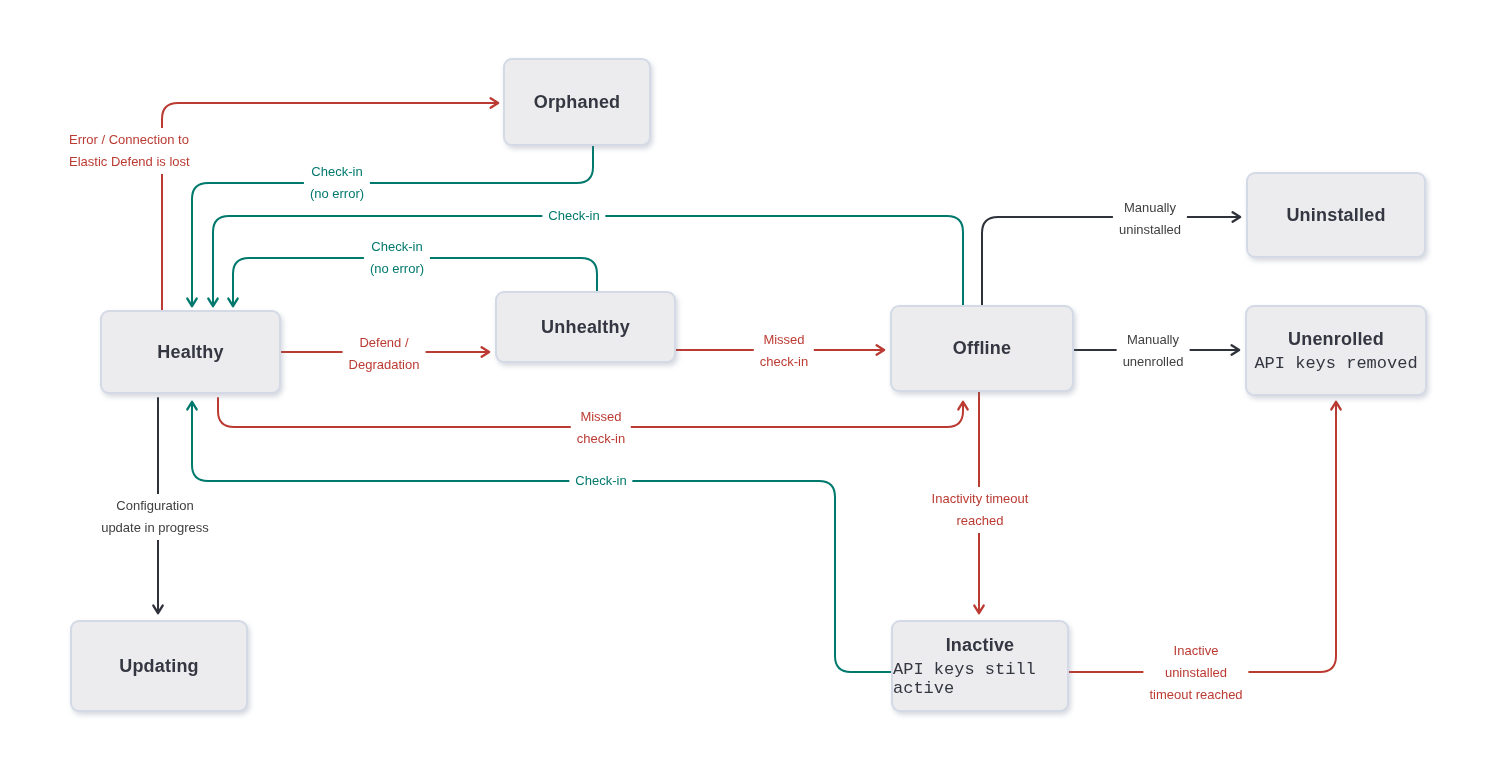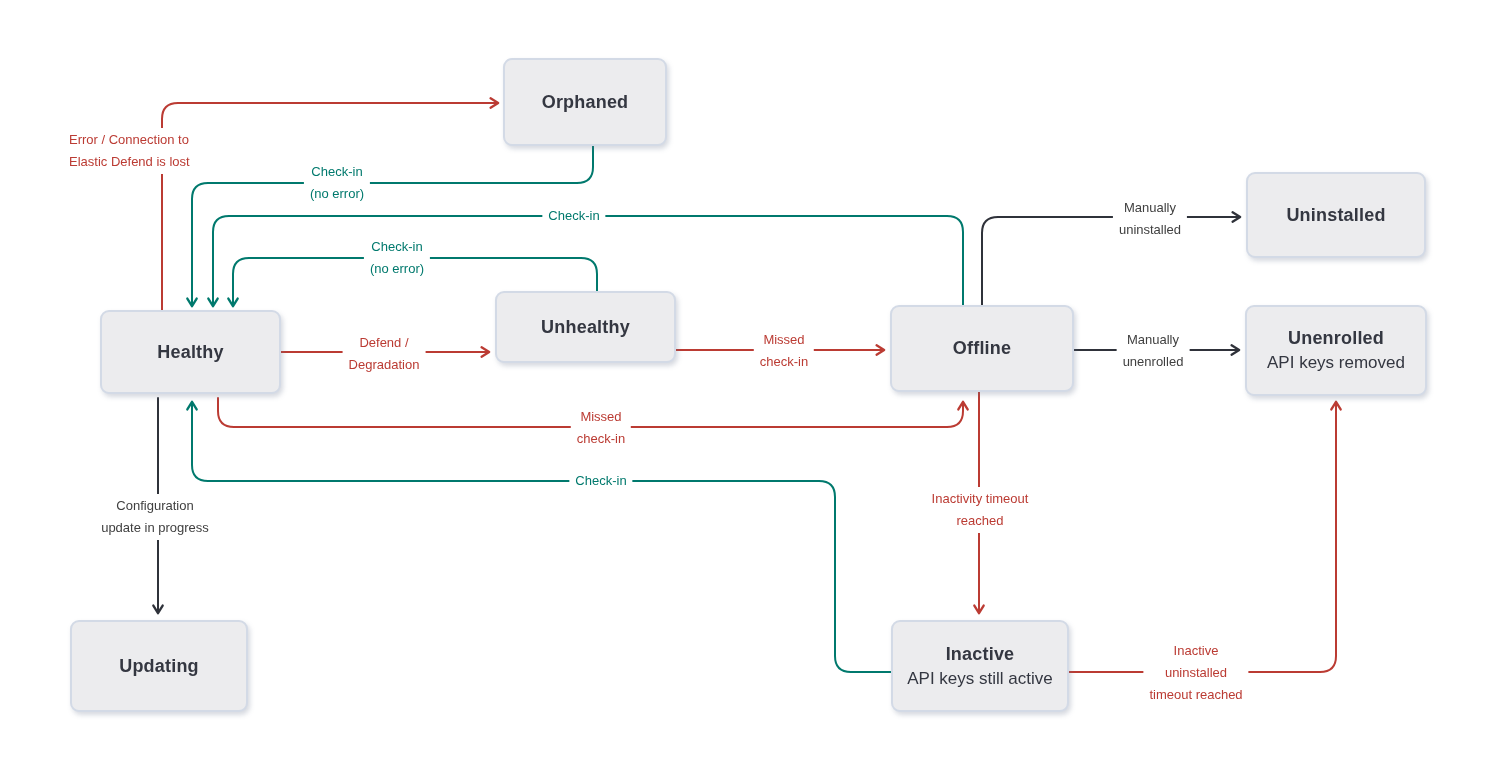--- a/index.html
+++ b/index.html
@@ -7,21 +7,21 @@
   #wires{position:absolute;left:0;top:0;}
   .wire{fill:none;stroke-width:2px;stroke-linecap:round;stroke-linejoin:round;}
   .wire.error{stroke:#bb3b33;}
   .wire.success{stroke:#00796d;}
   .wire.neutral{stroke:#2f323a;}
 
   .node{position:absolute;box-sizing:border-box;background:#ececee;border:2px solid #d3dae6;
         border-radius:9px;display:flex;flex-direction:column;align-items:center;justify-content:center;
         box-shadow:2px 3px 5px rgba(108,120,142,.28);}
   .node-title{font-weight:700;font-size:18px;color:#343741;letter-spacing:.2px;}
-  .node-subtitle{font-weight:400;font-size:17px;color:#343741;margin-top:4px;}
+  .node-subtitle{font-weight:400;font-size:17px;color:#343741;margin-top:4px;font-family:Liberation Mono, monospace;}
 
   .edge-label{position:absolute;transform:translate(-50%,-50%);background:#ffffff;
               text-align:center;font-size:13px;line-height:22px;padding:1px 6px;white-space:nowrap;}
   .edge-label.align-left{transform:translateY(-50%);text-align:left;}
   .edge-label.error{color:#bb3b33;}
   .edge-label.success{color:#00796d;}
   .edge-label.neutral{color:#404040;}
 </style>
 </head>
 <body>
@@ -49,21 +49,21 @@
     <path class="wire error" d="M676,350 H883" marker-end="url(#arrow-error)"></path>
     <path class="wire neutral" d="M982,305 V233 Q982,217 998,217 H1239" marker-end="url(#arrow-neutral)"></path>
     <path class="wire neutral" d="M1071,350 H1238" marker-end="url(#arrow-neutral)"></path>
     <path class="wire error" d="M218,398 V411 Q218,427 234,427 H947 Q963,427 963,411 V403" marker-end="url(#arrow-error)"></path>
     <path class="wire success" d="M891,672 H851 Q835,672 835,656 V497 Q835,481 819,481 H208 Q192,481 192,465 V403" marker-end="url(#arrow-success)"></path>
     <path class="wire neutral" d="M158,398 V612" marker-end="url(#arrow-neutral)"></path>
     <path class="wire error" d="M979,392 V612" marker-end="url(#arrow-error)"></path>
     <path class="wire error" d="M1069,672 H1320 Q1336,672 1336,656 V403" marker-end="url(#arrow-error)"></path>
   </svg>
 
-  <div class="node" style="left:503px;top:58px;width:164px;height:88px">
+  <div class="node" style="left:503px;top:58px;width:148px;height:88px">
     <div class="node-title">Orphaned</div>
   </div>
 
   <div class="node" style="left:1246px;top:172px;width:180px;height:86px">
     <div class="node-title">Uninstalled</div>
   </div>
 
   <div class="node" style="left:100px;top:310px;width:181px;height:84px">
     <div class="node-title">Healthy</div>
   </div>

